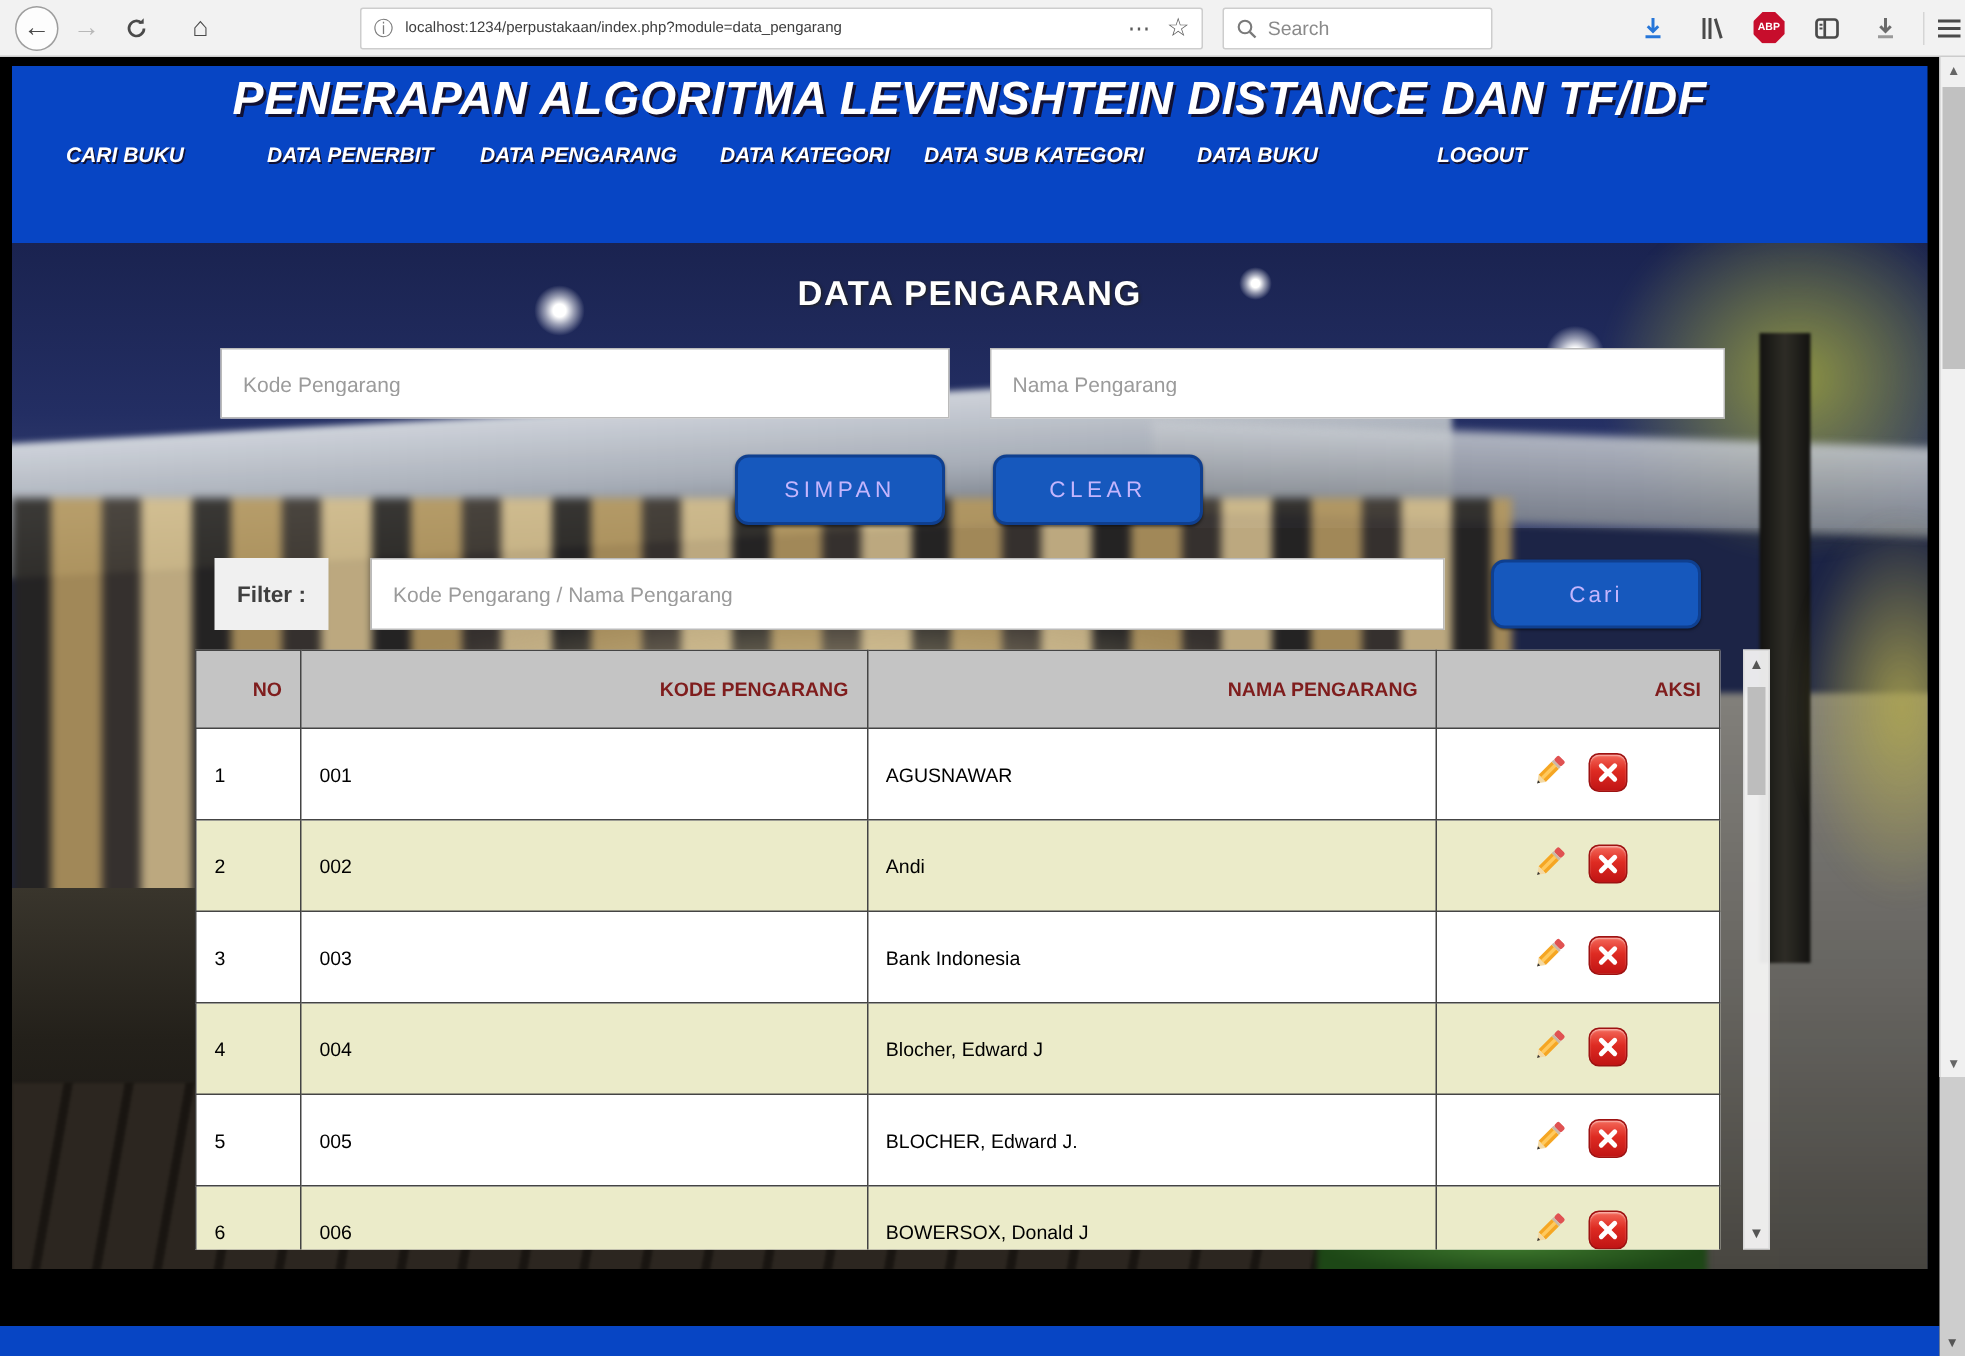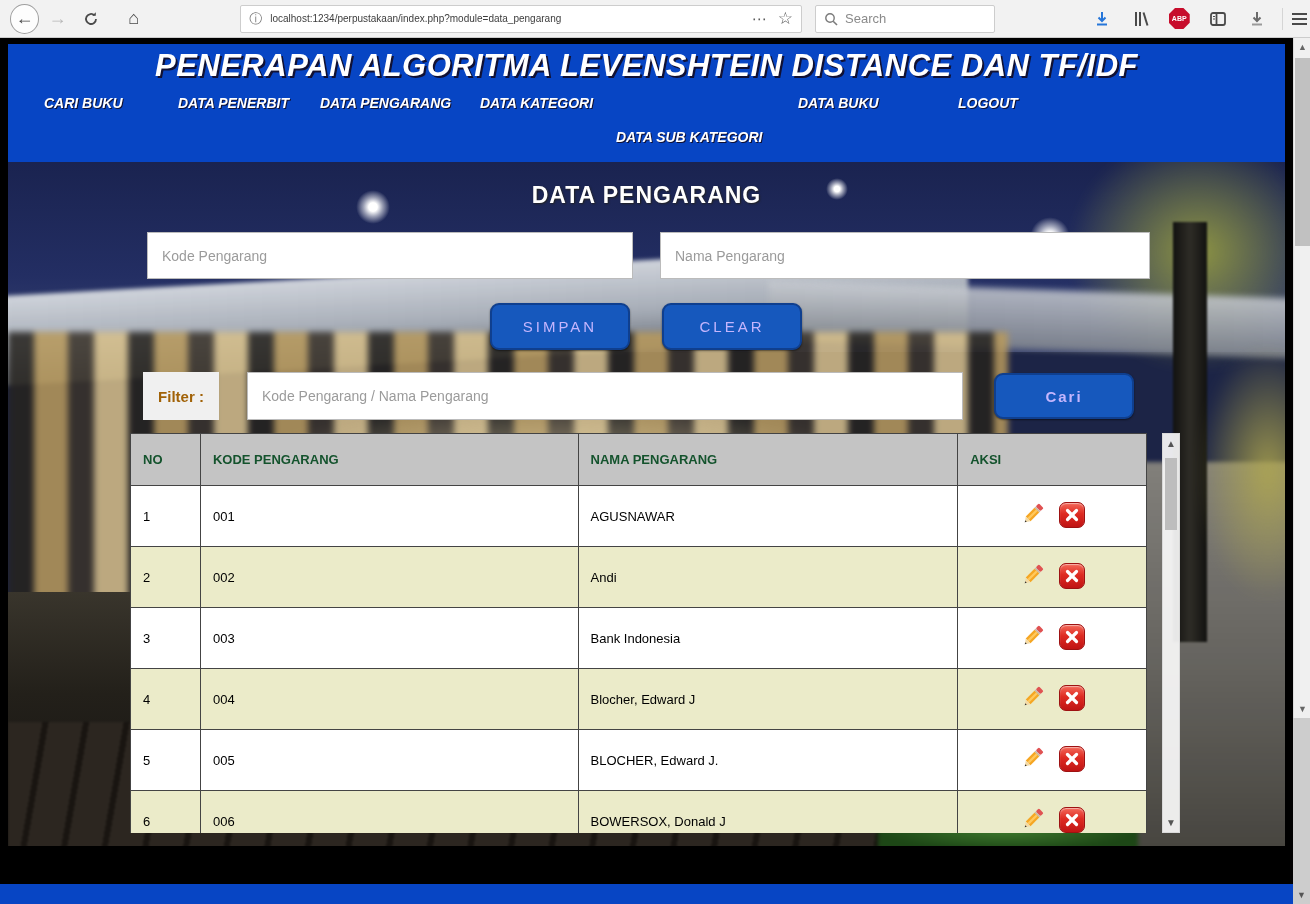--- a/index.html
+++ b/index.html
@@ -84,29 +84,29 @@
   .f-kode { top:70px; left:139px; width:486px; }
   .f-nama { top:70px; left:652px; width:490px; }
 
   .btn { position:absolute; height:47px; width:140px; background:#1658bd;
     border:2px solid #0f3f8f; border-radius:9px; color:#c4b5fd; font-size:15px;
     letter-spacing:3px; font-family:"Liberation Sans",sans-serif; box-shadow:0 1px 2px rgba(0,0,0,.5); }
   .b-simpan { top:141px; left:482px; }
   .b-clear { top:141px; left:654px; }
 
   .filter-label { position:absolute; top:210px; left:135px; width:76px; height:48px;
-    background:#f0f0f0; color:#a16207; font-weight:bold; font-size:15px;
+    background:#f0f0f0; color:#404040; font-weight:bold; font-size:15px;
     display:flex; align-items:center; justify-content:center; }
   .f-filter { top:210px; left:239px; width:716px; height:48px; }
-  .b-cari { top:211px; left:986px; height:46px; letter-spacing:2px; font-size:15px;font-weight:bold; }
+  .b-cari { top:211px; left:986px; height:46px; letter-spacing:2px; font-size:15px; }
 
   
   .table-wrap { position:absolute; top:271px; left:122px; width:1017px; height:400px; overflow:hidden; }
   table.data { border-collapse:collapse; width:1017px; background:#fff; }
-  table.data th { background:#c4c4c4; color:#14532d; font-size:13px; font-weight:bold; text-align:left;
+  table.data th { background:#c4c4c4; color:#7f1d1d; font-size:13px; font-weight:bold; text-align:right;
     height:52px; padding:0 12px; border:1px solid #444; }
   table.data td { font-size:13px; color:#000; height:61px; padding:0 12px; border:1px solid #444;
     background:#fff; }
   table.data tr.alt td { background:#ebebc9; }
   .col-no { width:70px; } .col-kode { width:378px; } .col-nama { width:380px; } .col-aksi { width:189px; }
   .aksi-cell { text-align:center; }
   .aksi-icons { display:inline-flex; align-items:center; gap:12px; }
   .icon-btn { width:27px; height:27px; display:inline-flex; align-items:center; justify-content:center; cursor:pointer; }
   .del-box { width:26px; height:26px; border-radius:7px; border:1px solid #9d1212;
     background:linear-gradient(180deg,#f4695a 0%, #de2b22 45%, #c01414 100%);
@@ -199,21 +199,21 @@
 
 <div class="page">
 
   <div class="site-header">
     <div class="title-line">PENERAPAN ALGORITMA LEVENSHTEIN DISTANCE DAN TF/IDF</div>
     <div class="nav-row">
       <a href="#" class="nav-item" style="width:134px;">CARI BUKU</a>
       <a href="#" class="nav-item" style="width:142px;">DATA PENERBIT</a>
       <a href="#" class="nav-item" style="width:160px;">DATA PENGARANG</a>
       <a href="#" class="nav-item" style="width:136px;">DATA KATEGORI</a>
-      <a href="#" class="nav-item" style="width:182px;margin-top:34px;">DATA SUB KATEGORI</a>
+      <a href="#" class="nav-item" style="width:182px;">DATA SUB KATEGORI</a>
       <a href="#" class="nav-item" style="width:160px;">DATA BUKU</a>
       <a href="#" class="nav-item">LOGOUT</a>
     </div>
   </div>
 
   <div class="photo">
 
     <div class="bg-layer bg-sky"></div>
     <div class="bg-layer bg-foliage"></div>
     <div class="bg-layer bg-roof"></div>

